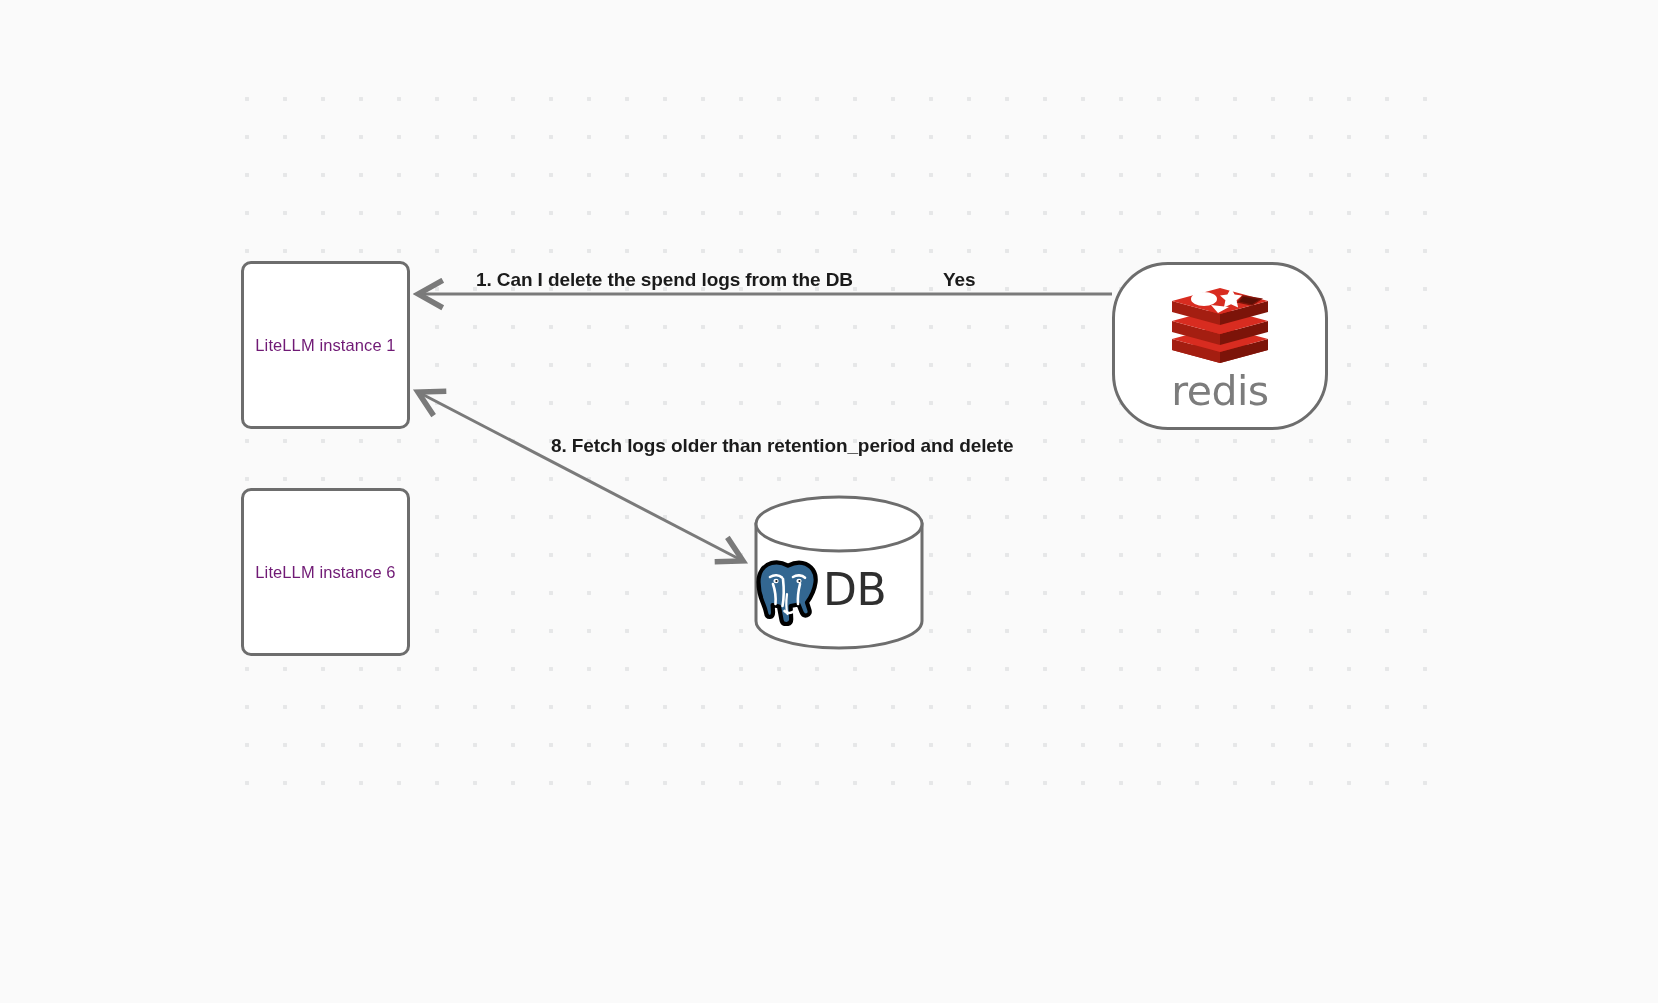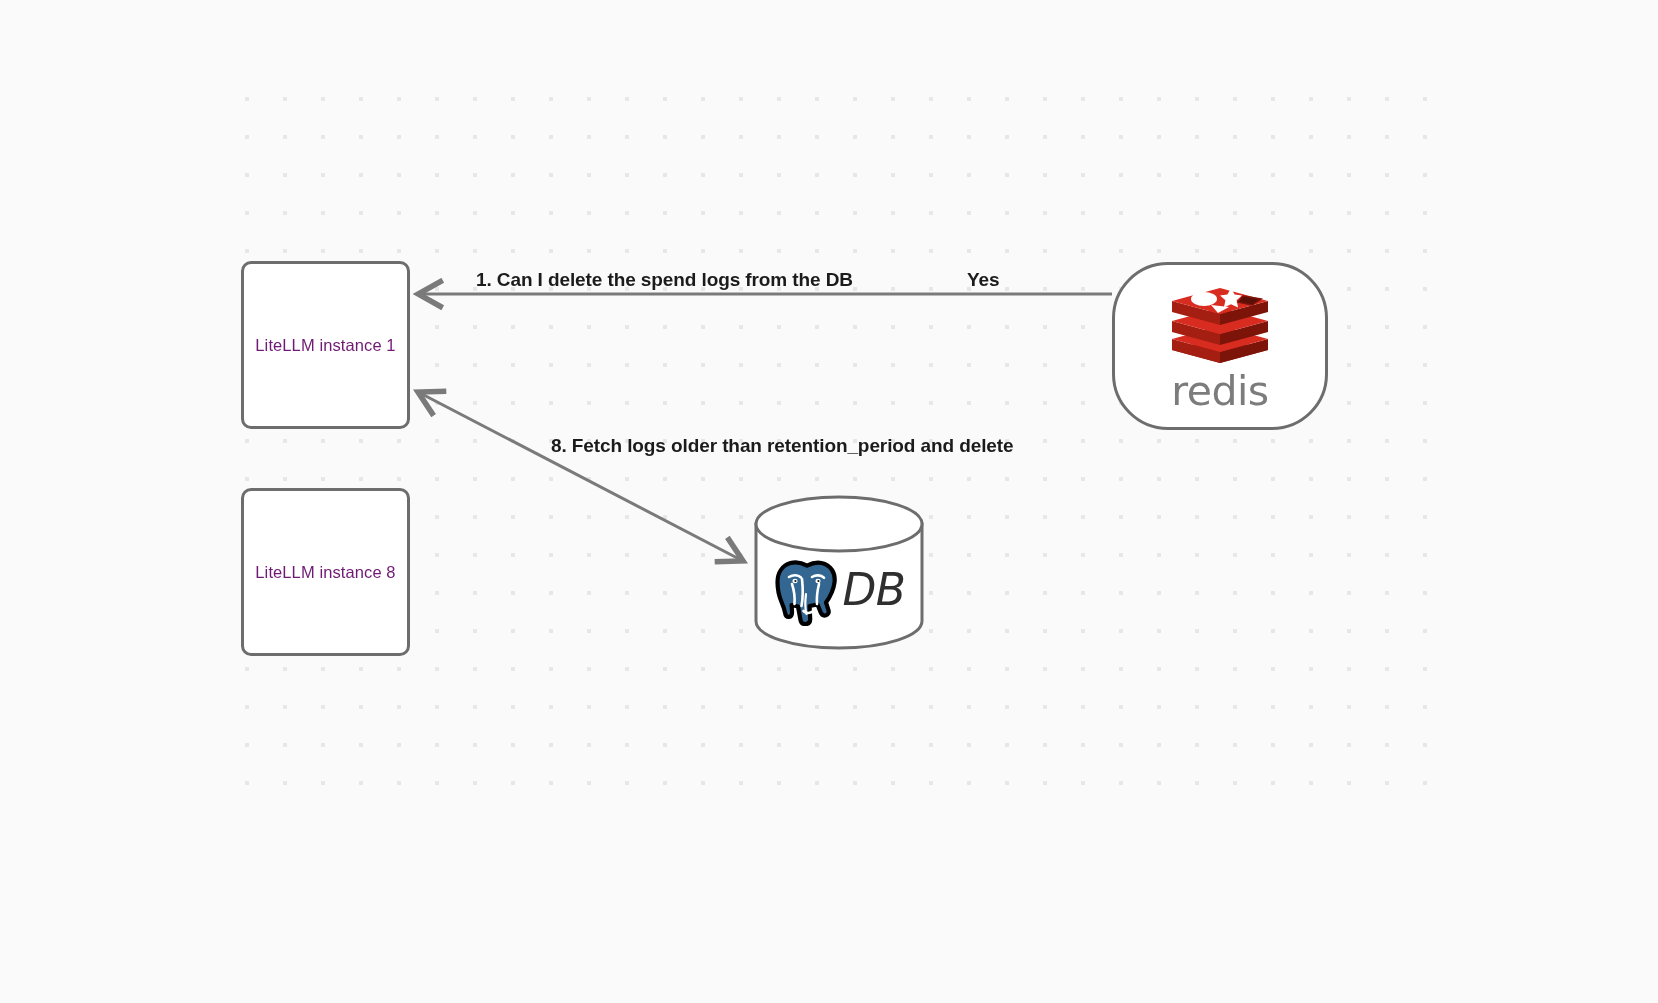--- a/index.html
+++ b/index.html
@@ -93,25 +93,24 @@
   }
   #db-node svg { display: block; }
   #db-inner {
     position: absolute;
     left: 0;
     top: 0;
     width: 172px;
     height: 157px;
     display: flex;
     align-items: center;
-    justify-content: center;
+    justify-content: flex-start;
     gap: 0px;
     padding-top: 34px;
     box-sizing: border-box;
-    font-style: italic;
   }
   #db-text {
     font-family: "DejaVu Sans", sans-serif;
     font-size: 44px;
     font-weight: 400;
     color: #2f2f2f;
     line-height: 1;
     letter-spacing: -0.5px;
   }
 
@@ -127,21 +126,21 @@
   .edge-label {
     position: absolute;
     font-family: "Liberation Sans", sans-serif;
     font-weight: bold;
     font-size: 19px;
     color: #1b1b1b;
     white-space: nowrap;
     letter-spacing: -0.1px;
   }
   #edge-label-1 { left: 476px; top: 269px; }
-  #edge-label-yes { left: 967px; top: 269px; }
+  #edge-label-yes { left: 943px; top: 269px; }
   #edge-label-2 { left: 551px; top: 435px; }
 </style>
 </head>
 <body>
 
 <div id="canvas">
 
   <div id="dot-grid"></div>
 
   <svg id="edges" viewBox="0 0 1658 1003" width="1658" height="1003">
@@ -164,21 +163,21 @@
 
   <div class="edge-label" id="edge-label-yes">Yes</div>
 
   <div class="edge-label" id="edge-label-2">8.  Fetch logs older than retention_period and delete</div>
 
   <div class="node-box" id="litellm-1">
     <span class="node-label">LiteLLM instance 1</span>
   </div>
 
   <div class="node-box" id="litellm-2">
-    <span class="node-label">LiteLLM instance 8</span>
+    <span class="node-label">LiteLLM instance 6</span>
   </div>
 
 
   <div id="redis-node">
     <div id="redis-logo-wrap">
       <span>
         <svg width="104" height="88" viewBox="0 0 104 88" aria-hidden="true">
 
           <path d="M52 60 L100 73 L52 86 L4 73 Z" fill="#a41e11"></path>
           <path d="M4 62 L4 73 L52 86 L52 75 Z" fill="#a41e11"></path>

